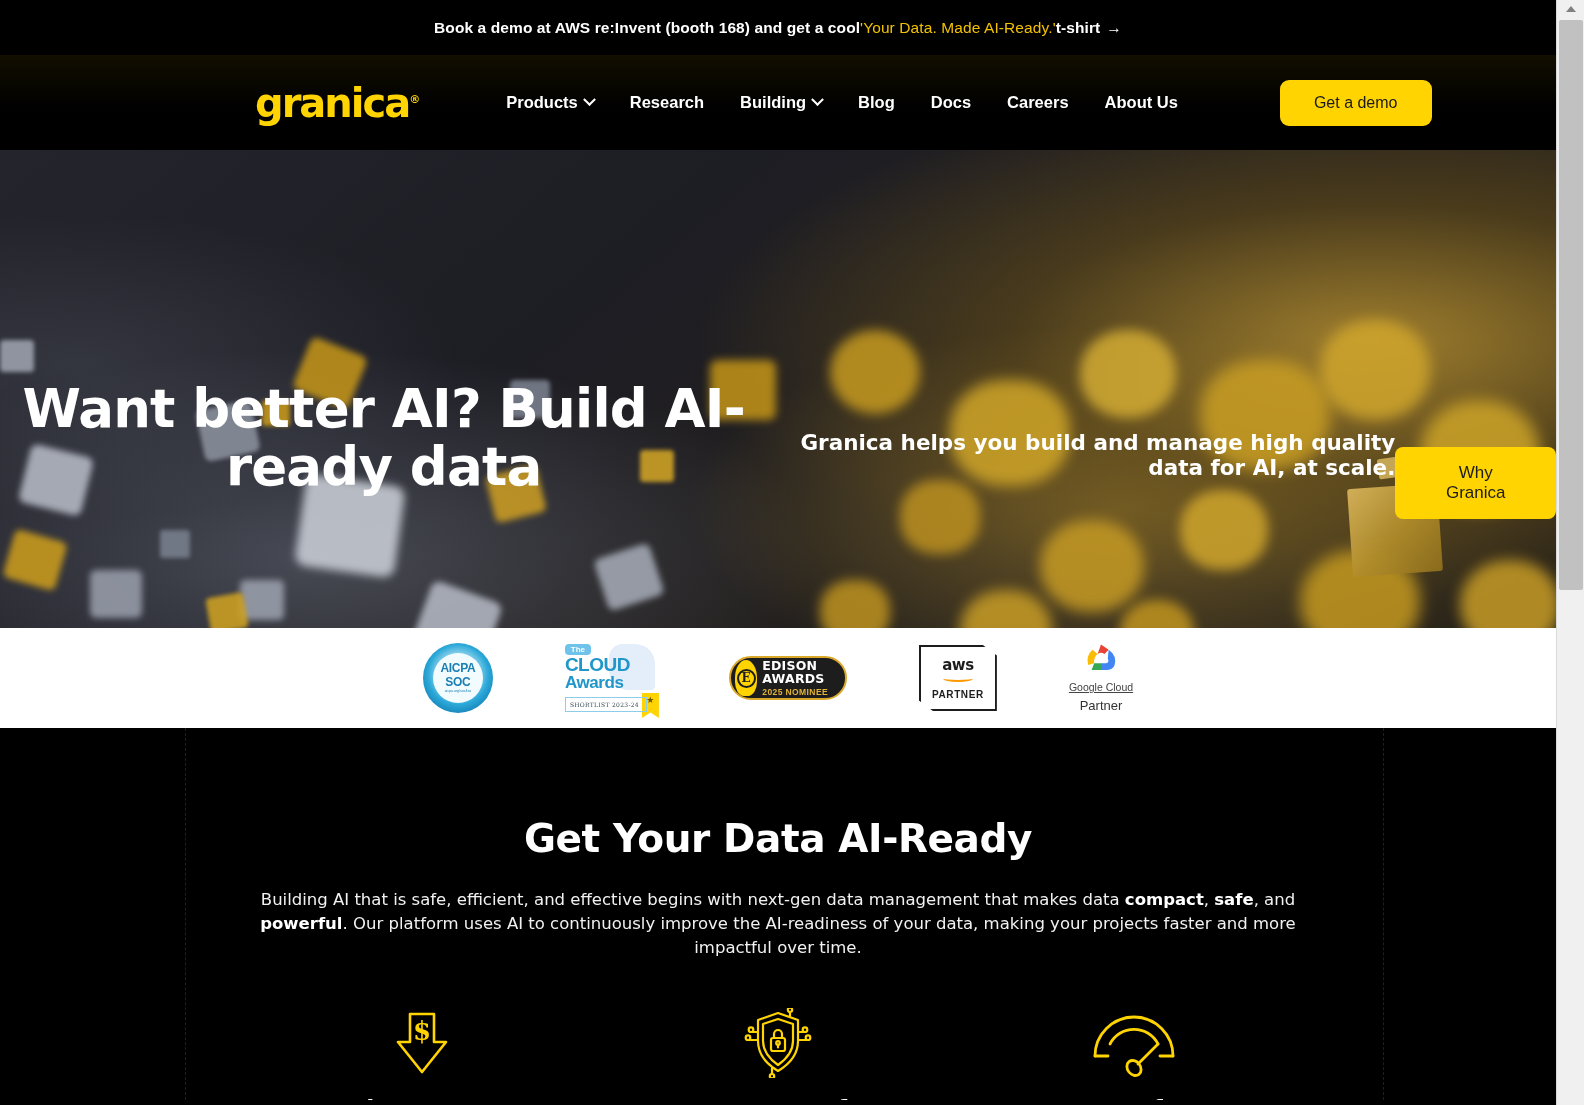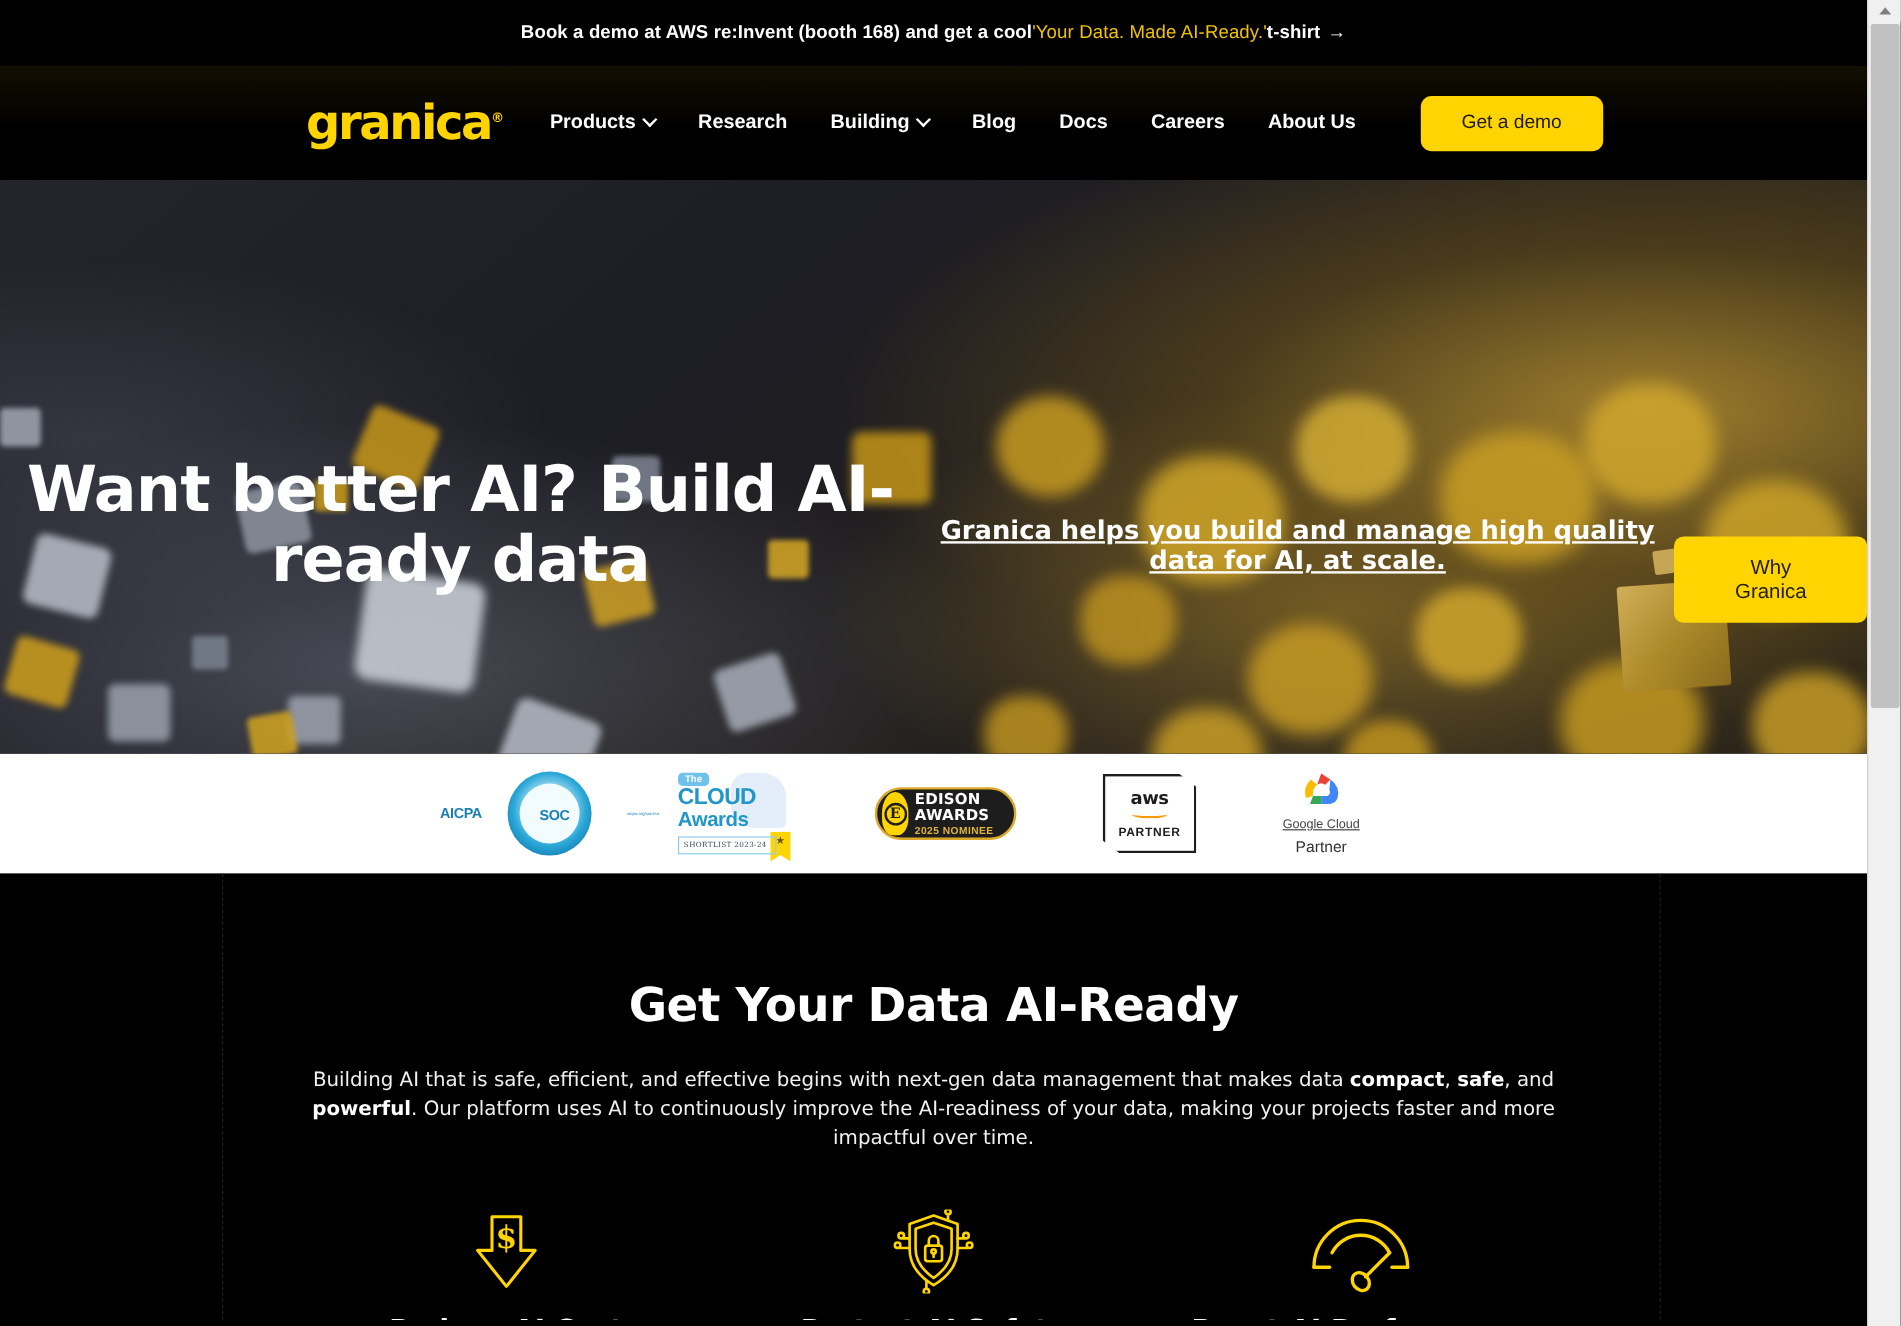--- a/index.html
+++ b/index.html
@@ -47,20 +47,21 @@
     display: flex;
     align-items: center;
     position: relative;
     z-index: 5;
   }
   .nav {
     width: 1556px;
     padding: 0 250px 0 255px;
     display: flex;
     align-items: center;
+    gap: 48px;
   }
   .logo {
     font-size: 40px;
     font-weight: 800;
     color: #FFD400;
     letter-spacing: -2.0px;
     line-height: 1;
     position: relative;
     margin-right: 20px;
     font-family: "DejaVu Sans", sans-serif;
@@ -138,23 +139,22 @@
     letter-spacing: -.8px;
     line-height: 1.1;
     text-align: center;
     font-family: "DejaVu Sans", sans-serif;
   }
   .hero p.sub {
     margin-top: 34px;
     color: #fff;
     font-size: 21.5px;
     font-weight: 700;
-    text-align: center;
+    text-align: right;
     font-family: "DejaVu Sans", sans-serif;
-    text-decoration: underline;
   }
   .why-btn {
     margin-top: 90px;
     background: #FFD400;
     color: #1d1d1d;
     border: none;
     border-radius: 8px;
     font-size: 17px;
     padding: 16px 44px;
     cursor: pointer;
@@ -177,23 +177,22 @@
     background:
       radial-gradient(circle at 50% 45%, #eaf7fc 0%, #bfe6f5 30%, #2aa8d8 58%, #1682b8 78%, #0d6fa6 100%);
     display: flex; flex-direction: column;
     align-items: center; justify-content: center;
     color: #0c6a9e;
     position: relative;
   }
   .aicpa .inner {
     width: 50px; height: 50px; border-radius: 50%;
     background: #f2fbfe;
-    display:flex; flex-direction:row; align-items:center; justify-content:center;
+    display:flex; flex-direction:column; align-items:center; justify-content:center;
     line-height: 1;
-    gap: 48px;
   }
   .aicpa .t1 { font-size: 12px; font-weight: 600; letter-spacing: -.3px; color:#1a7fb5;}
   .aicpa .t2 { font-size: 12px; font-weight: 600; letter-spacing: -.3px; color:#1a7fb5; margin-top:2px;}
   .aicpa .t3 { font-size: 3.5px; color:#1a7fb5; margin-top:2px;}
 
   .cloudaw {
     width: 92px; height: 72px;
     position: relative;
     display: flex; flex-direction: column;
     justify-content: center;

